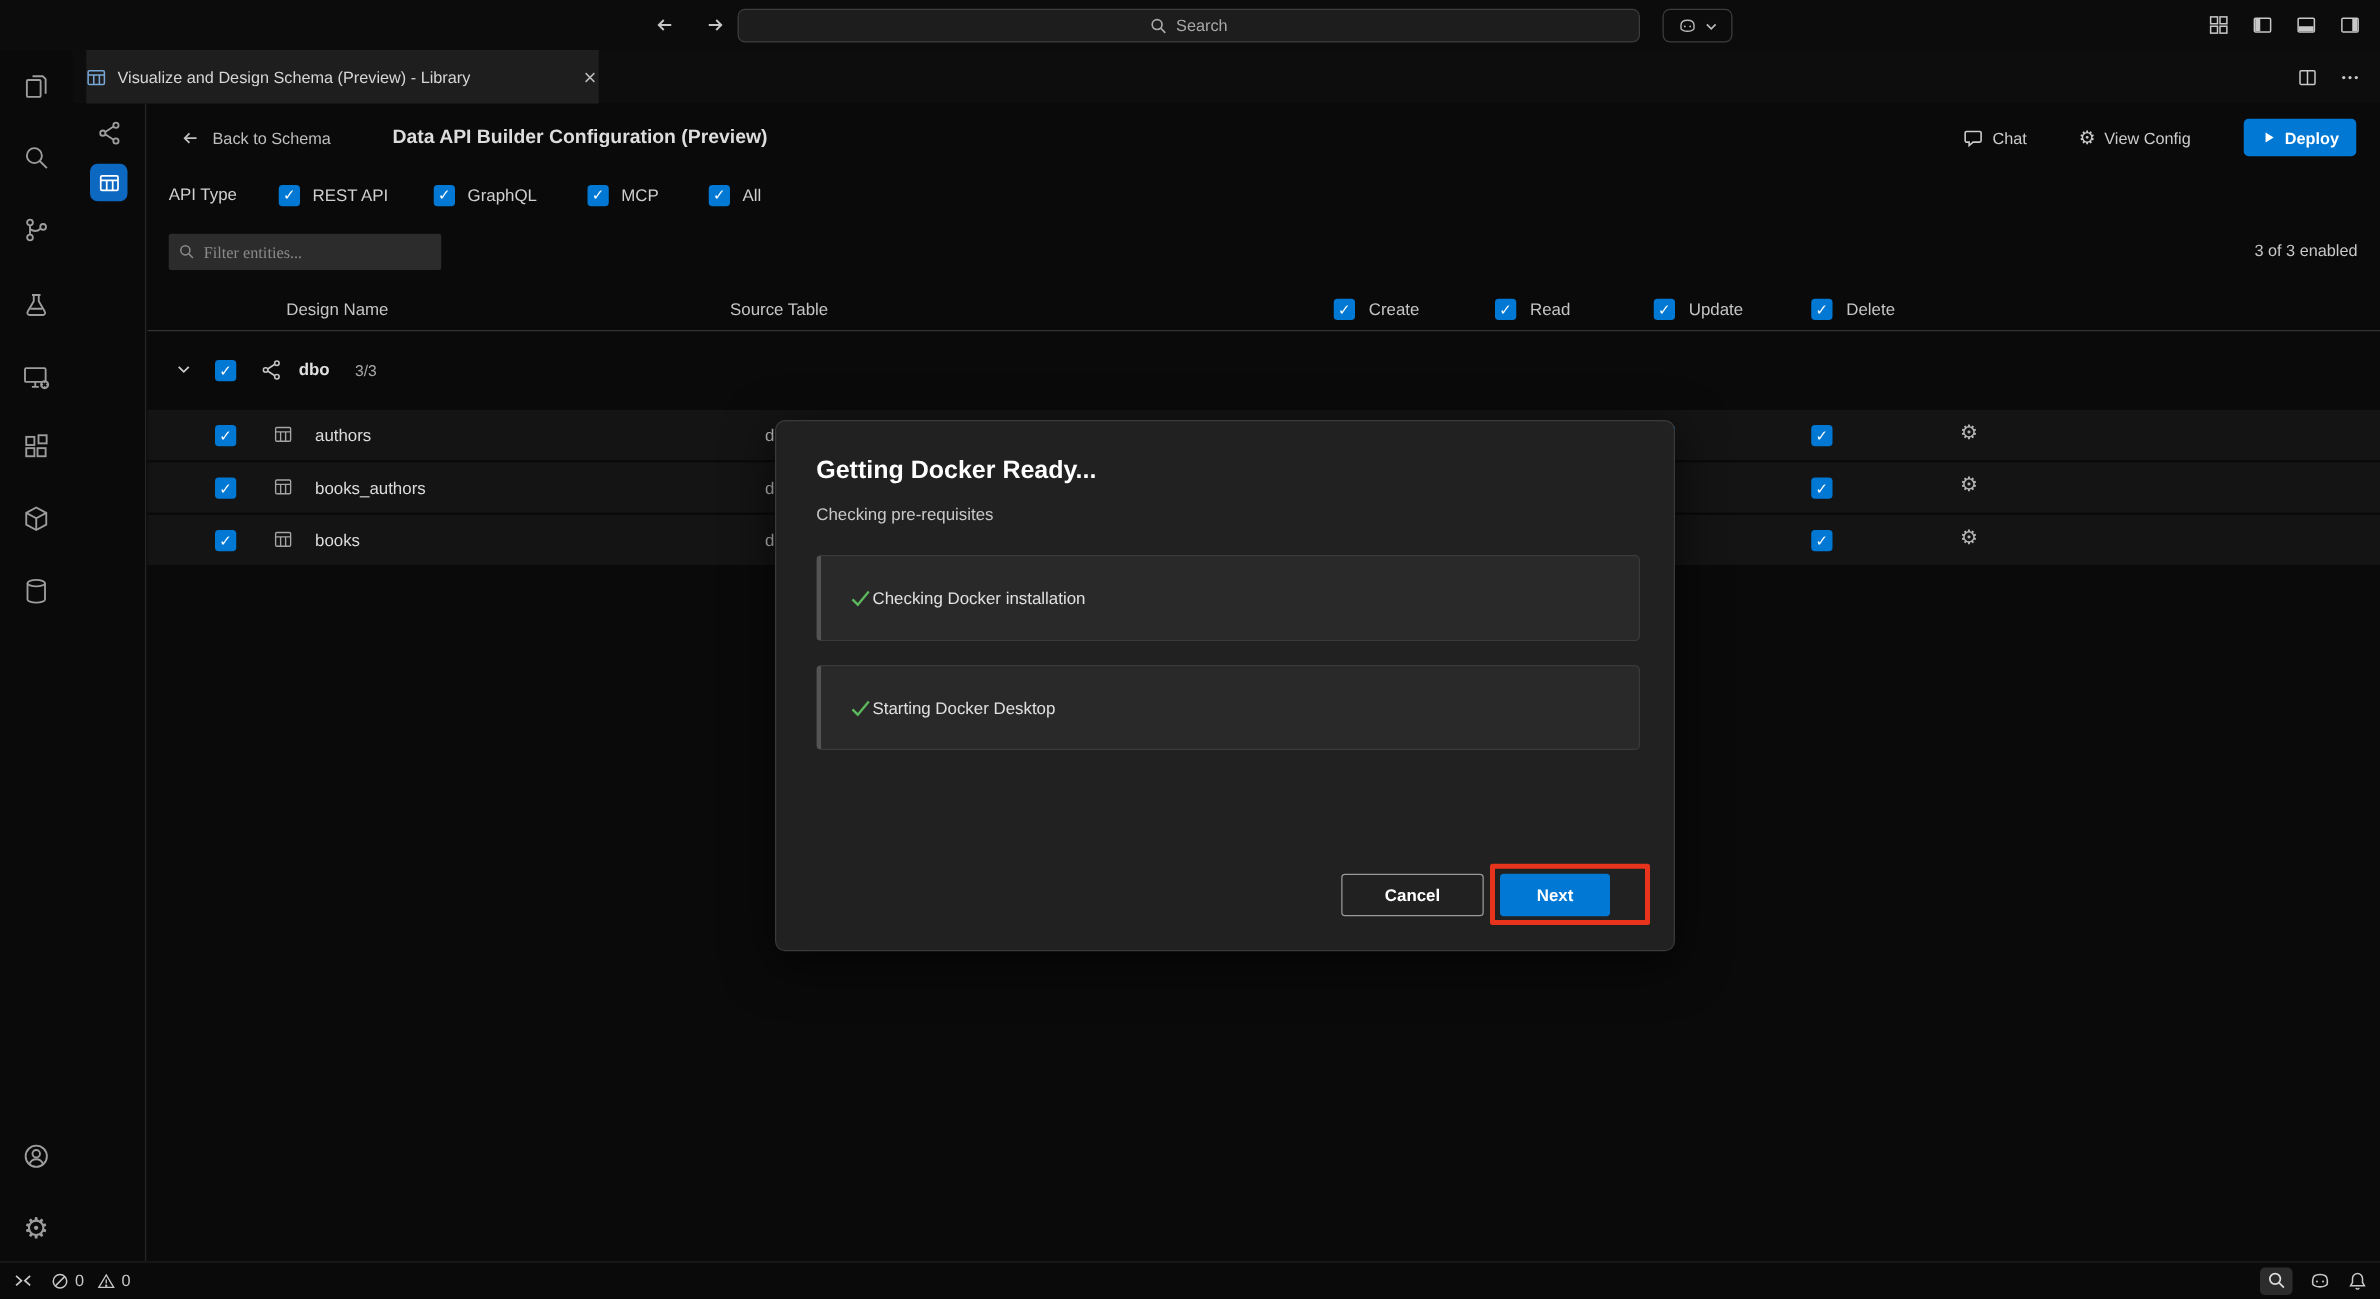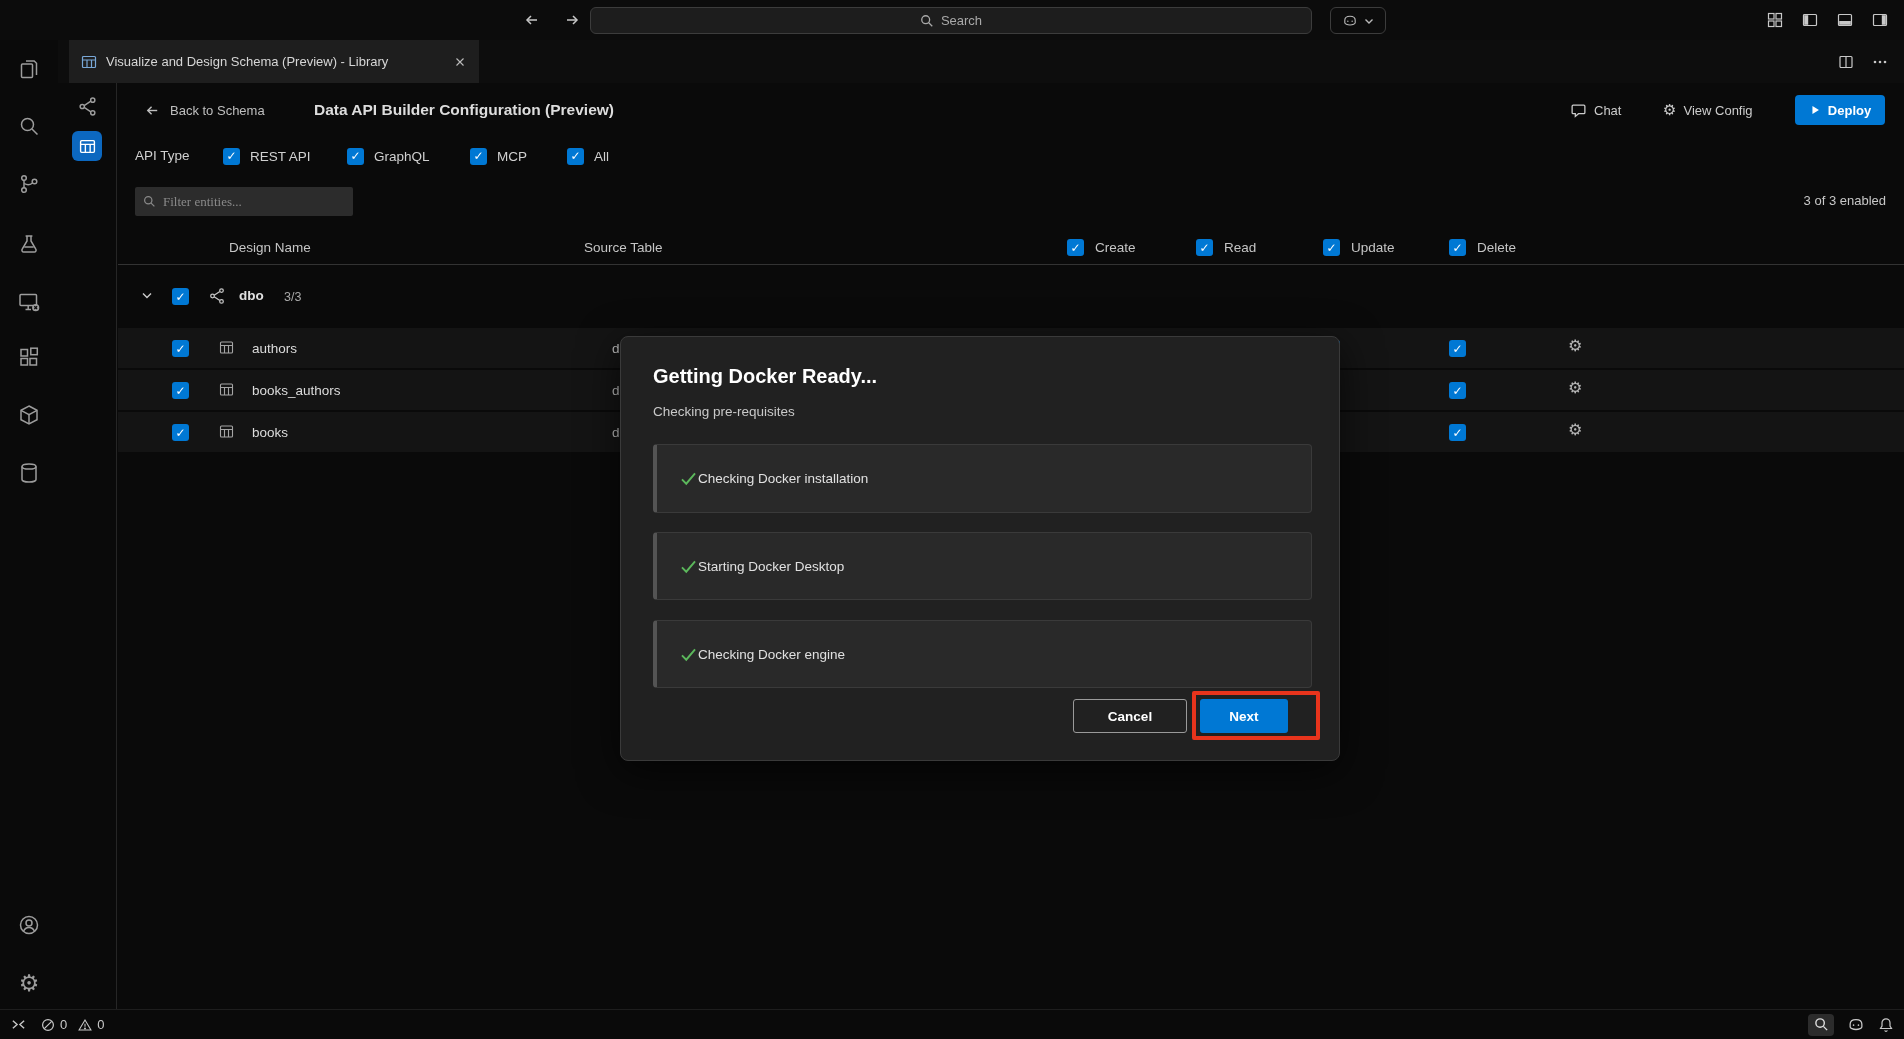--- a/index.html
+++ b/index.html
@@ -23,21 +23,21 @@
     border:1px solid #3c3c3c; border-radius:6px; display:flex; align-items:center; justify-content:center;
     gap:7px; color:#a9a9a9; }
   .tb-dropdown { position:absolute; left:1330px; top:7px; width:56px; height:27px; border:1px solid #3c3c3c;
     border-radius:6px; display:flex; align-items:center; justify-content:center; gap:6px; color:#b9b9b9; }
   .tb-right { position:absolute; right:14px; top:0; height:40px; display:flex; align-items:center; gap:15px; }
   .tb-right > div { display:flex; align-items:center; justify-content:center; width:20px; height:20px; }
 
   
   #tabstrip { position:absolute; left:58px; top:40px; right:0; height:43px; background:#0d0d0d; }
   .tab { position:absolute; left:11px; top:0; width:410px; height:43px; background:#1e1e1e;
-    display:flex; align-items:center; padding:0 12px; gap:9px; color:#d6d6d6; }
+    display:flex; align-items:center; padding:0 0; gap:9px; color:#d6d6d6; }
   .tab-title { flex:1; white-space:nowrap; overflow:hidden; }
   .tabstrip-actions { position:absolute; right:16px; top:0; height:43px; display:flex; gap:18px; align-items:center; }
 
   
   #activitybar { position:absolute; left:0; top:40px; width:58px; height:969px; }
   .ab-item { position:absolute; left:0; width:58px; height:48px; display:flex; align-items:center; justify-content:center; color:#9d9d9d; }
 
   
   #editor { position:absolute; left:58px; top:83px; right:0; bottom:30px; background:#0a0a0a; }
   #innerbar { position:absolute; left:0; top:0; width:59px; height:100%; border-right:1px solid #262626; }
@@ -480,28 +480,20 @@
     <span class="step-label">Checking Docker installation</span>
   </div>
   <div class="dlg-step" style="top:195px;height:68px">
     <span>
       <svg width="19" height="19" viewBox="0 0 16 16" fill="none" stroke="#5cb85c" stroke-width="1.6">
           <path d="M2.5 8.8l3.6 3.6L13.5 3.6"></path>
         </svg>
     </span>
     <span class="step-label">Starting Docker Desktop</span>
   </div>
-  <div class="dlg-step" style="top:283px;height:68px">
-    <span>
-      <svg width="19" height="19" viewBox="0 0 16 16" fill="none" stroke="#5cb85c" stroke-width="1.6">
-          <path d="M2.5 8.8l3.6 3.6L13.5 3.6"></path>
-        </svg>
-    </span>
-    <span class="step-label">Checking Docker engine</span>
-  </div>
 
   <div class="dlg-cancel">Cancel</div>
   <div class="dlg-next">Next</div>
   <div class="next-annotation"></div>
 </div>
 
 <div id="statusbar">
   <div class="sb-left">
     <span class="sb-icon">
       <svg width="17" height="15" viewBox="0 0 18 16" fill="none" stroke="#c8c8c8" stroke-width="1.5">

